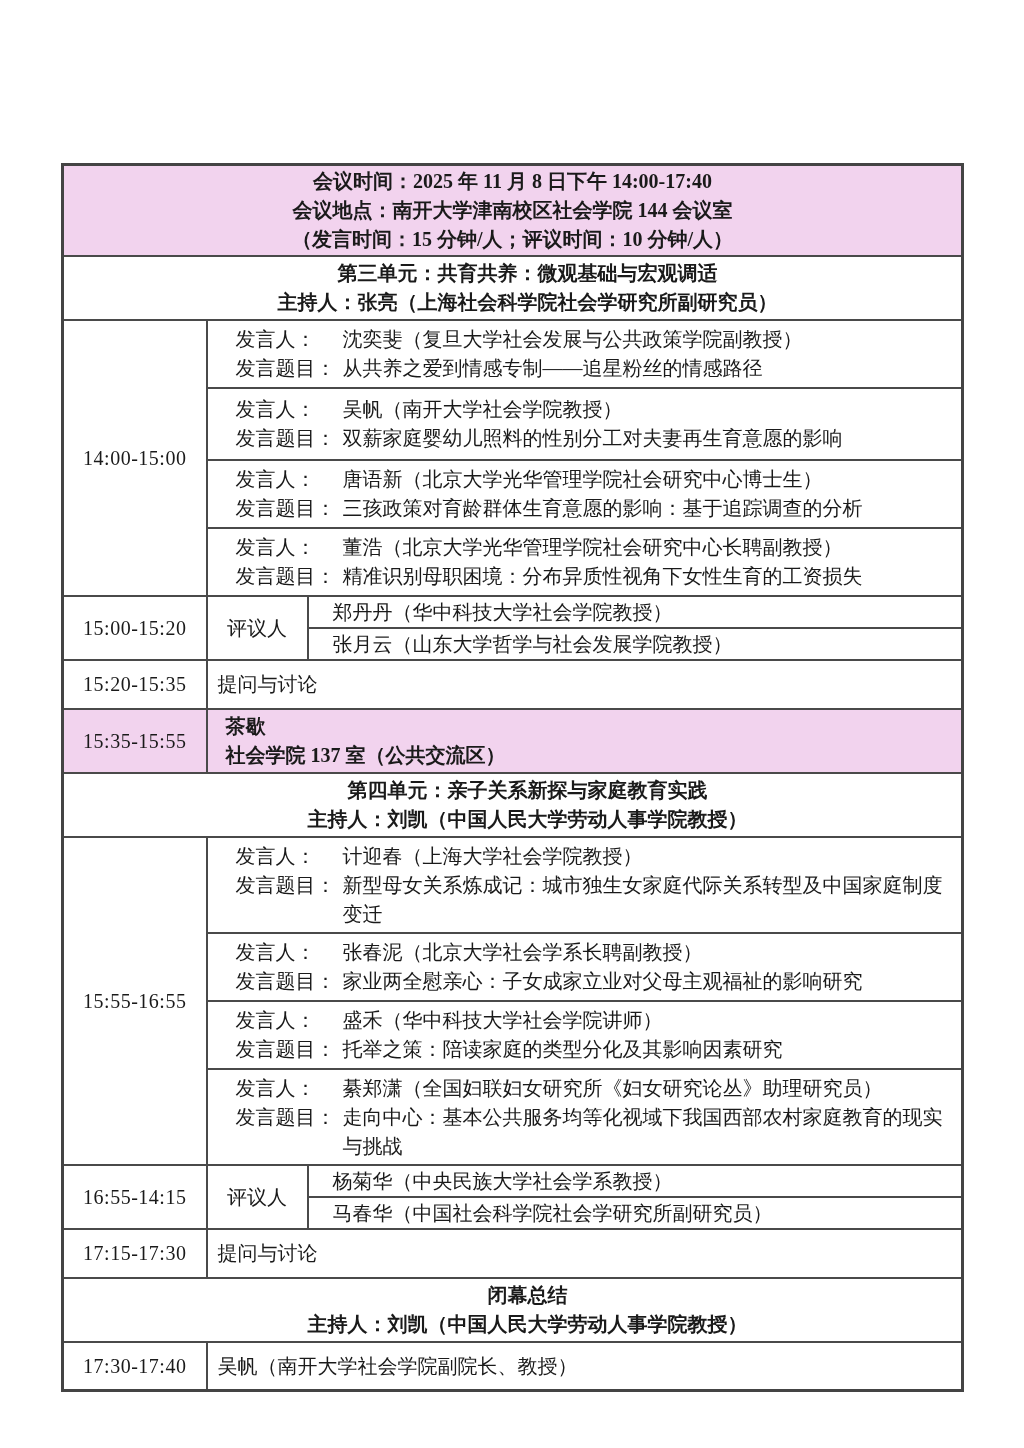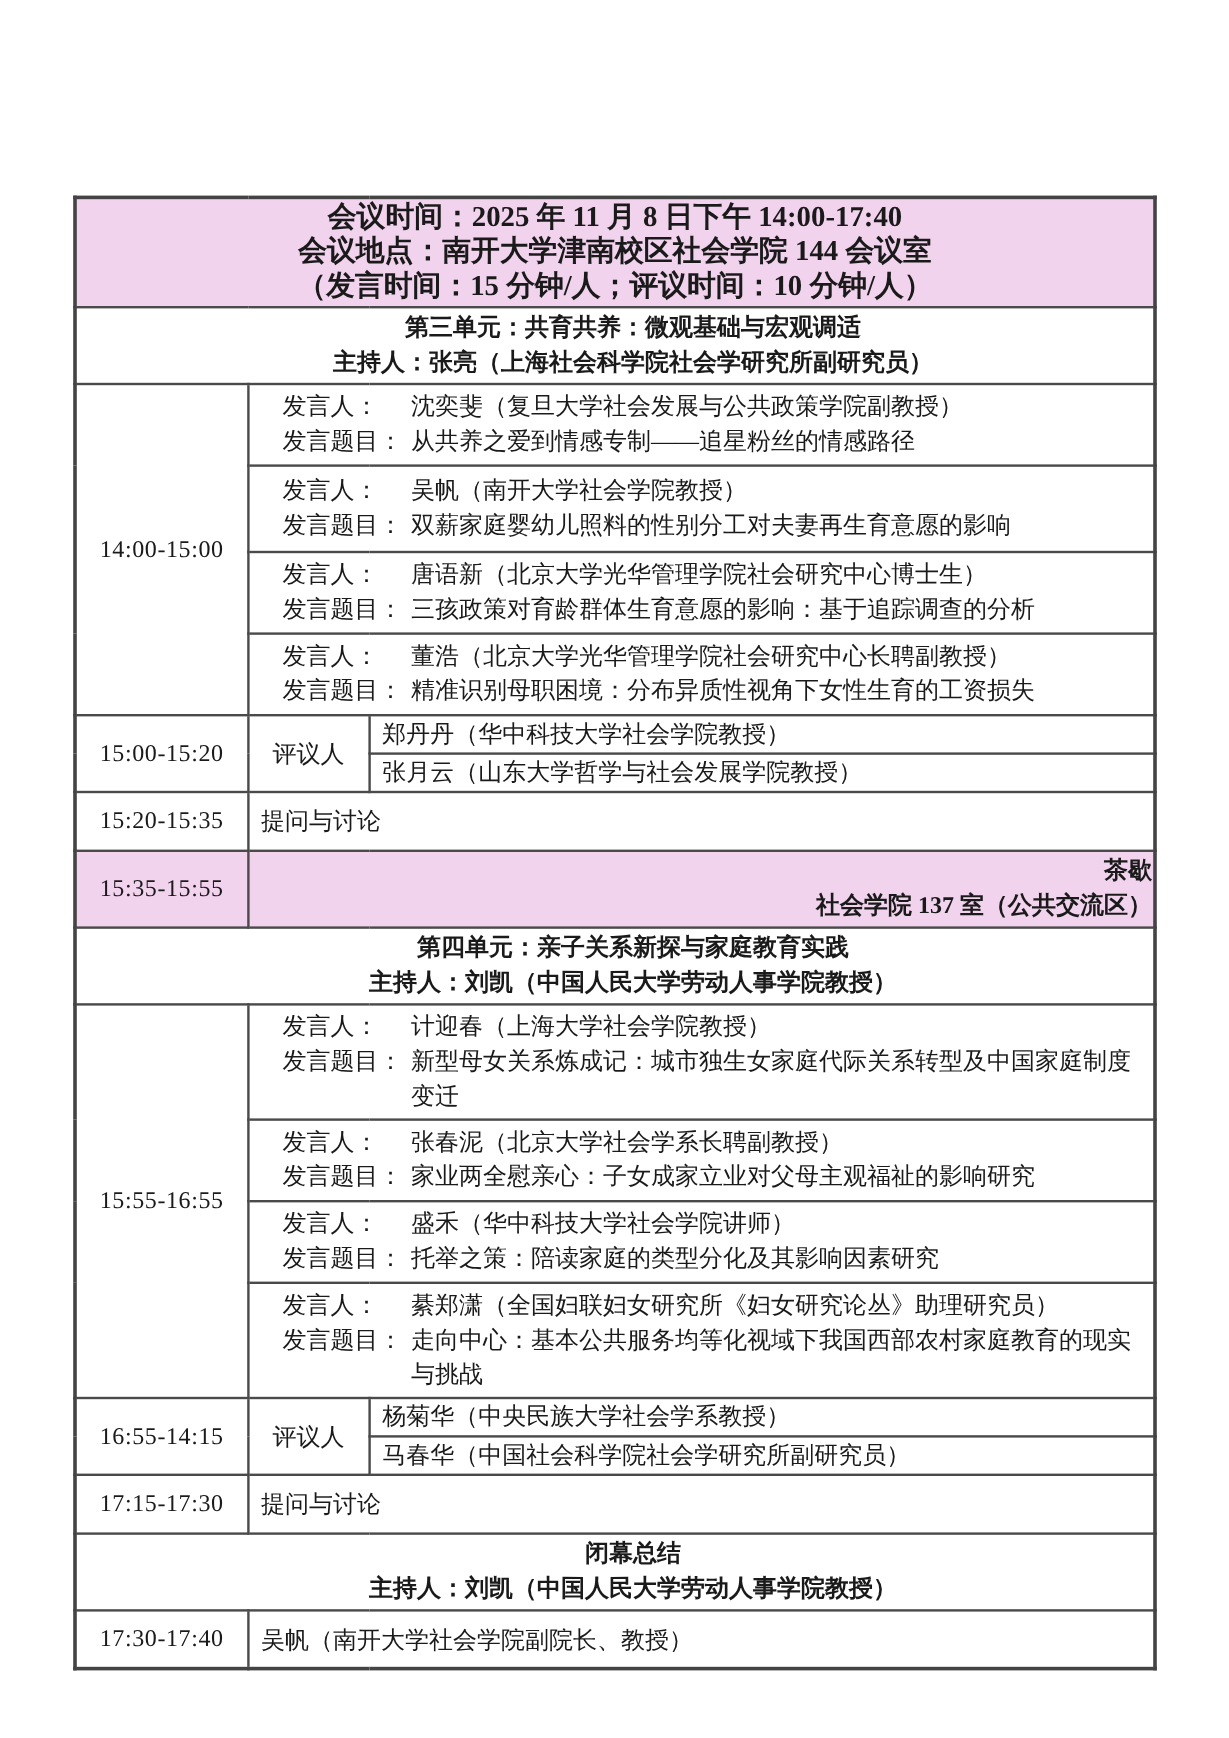--- a/index.html
+++ b/index.html
@@ -16,21 +16,21 @@
     border-collapse:collapse;table-layout:fixed;
     border:3px solid #444;
   }
   table.sched td{
     border:2px solid #4a4a4a;
     vertical-align:middle;
     font-size:20px;
   }
   .pink{background:#f2d3ee;}
   .meta-cell{height:87px;}
-  .meta-cell .hline{line-height:29px;font-size:24px;font-weight:bold;text-align:center;}
+  .meta-cell .hline{line-height:29px;font-size:20px;font-weight:bold;text-align:center;}
   .unit-cell{height:60px;padding-left:31px;}
   .unit-cell .hline{line-height:29px;font-size:20px;font-weight:bold;text-align:center;}
   .time{
     text-align:center;
     font-size:22px;
     font-family:"Liberation Serif","DejaVu Serif",serif;
     letter-spacing:0.5px;
     margin-top:32px;
   }
   .talk{padding:2px 8px 2px 28px;}
@@ -38,23 +38,23 @@
   .talk .lbl{width:107px;flex:0 0 107px;}
   .talk .val{flex:1;}
   .h62{height:62px;}
   .h66{height:66px;}
   .h90{height:90px;}
   .h45{height:45px;}
   .h44{height:44px;}
   .h30{height:30px;}
   .h60{height:60px;}
   .disc-label{text-align:center;border-radius:13px;}
-  .disc-name{padding:0 8px 0 10px;line-height:28px;font-family:Liberation Serif, serif;}
+  .disc-name{padding:0 8px 0 24px;line-height:28px;font-family:Liberation Serif, serif;}
   .qa{padding:0 8px 0 10px;}
-  .tea-cell .hline{line-height:29px;font-size:20px;font-weight:bold;text-align:right;}
+  .tea-cell .hline{line-height:29px;font-size:20px;font-weight:bold;text-align:left;padding-left:17px;}
 </style>
 </head>
 <body>
 
 <div class="page">
   <table class="sched">
     <colgroup>
       <col style="width:144px">
       <col style="width:101px">
       <col style="width:655px">

